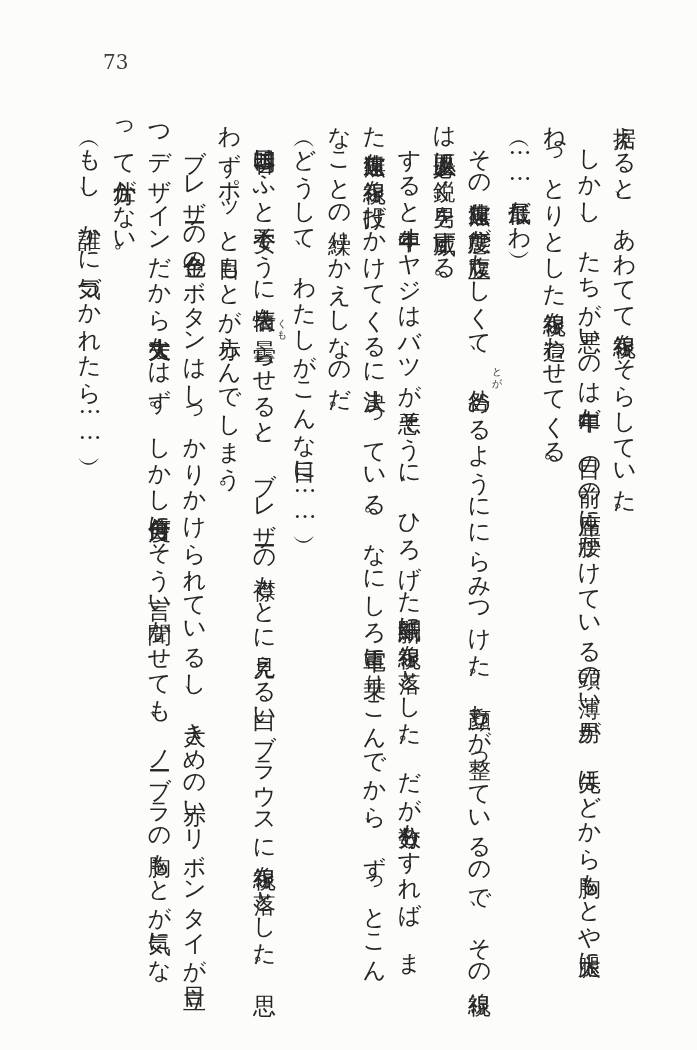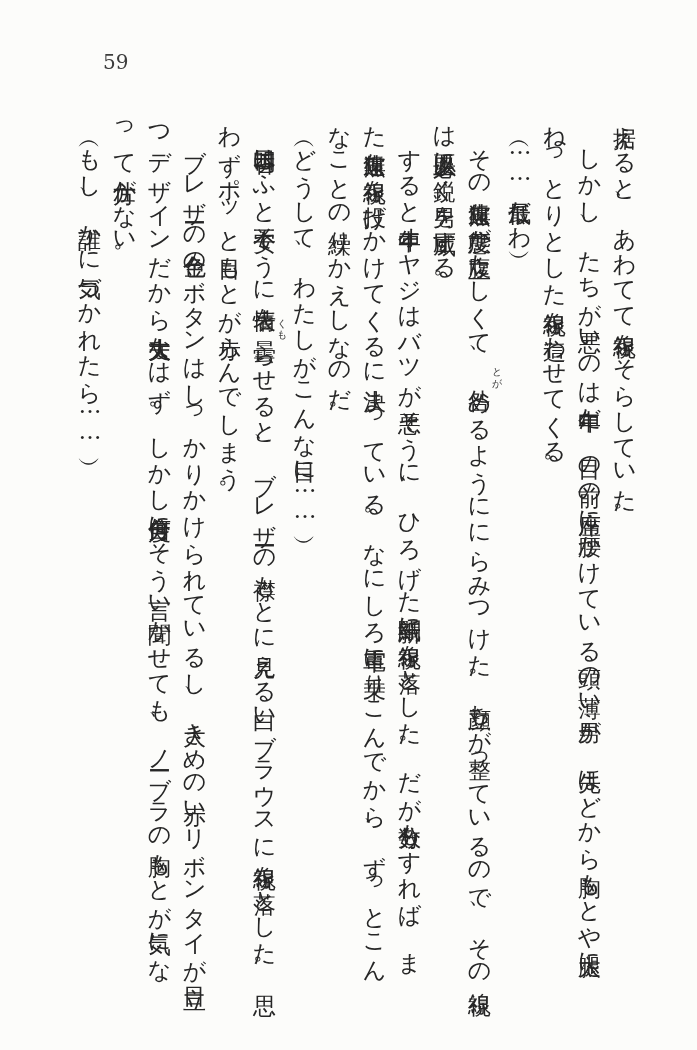--- a/index.html
+++ b/index.html
@@ -55,21 +55,21 @@
   ruby rt {
     font-size: 10px;
     letter-spacing: -1px;
     color: #3a3a3a;
   }
 </style>
 </head>
 <body>
 
 <div class="page">
-  <div class="page-number">59</div>
+  <div class="page-number">73</div>
 
   <div class="text-area">
       <p>据えると、あわてて視線をそらしていた。</p>
       <p>しかし、たちが悪いのは中年だ。目の前の座席に腰かけている頭の薄い男が、先ほどから胸もとや太腿にねっとりとした視線を這わせてくる。</p>
       <p>（……最低だわ）</p>
       <p>その無遠慮な態度が腹立たしくて、<ruby>咎<rt>とが</rt></ruby>めるようににらみつけた。顔立ちが整っているので、その視線は必要以上に鋭く男を威圧する。</p>
       <p>すると中年オヤジはバツが悪そうに、ひろげた新聞紙に視線を落とした。だが数分もすれば、また無遠慮な視線を投げかけてくるに決まっている。なにしろ電車に乗りこんでから、ずっとこんなことの繰りかえしなのだ。</p>
       <p>（どうして、わたしがこんな目に……）</p>
       <p>明日香はふと不安そうに表情を<ruby>曇<rt>くも</rt></ruby>らせると、ブレザーの襟もとに見える白いブラウスに視線を落とした。思わずポッと目もとが赤らんでしまう。</p>
       <p>ブレザーの金色のボタンはしっかりかけられているし、大きめの赤いリボンタイが目立つデザインだから大丈夫なはず。しかし何度自分にそう言い聞かせても、ノーブラの胸もとが気になって仕方がない。</p>

